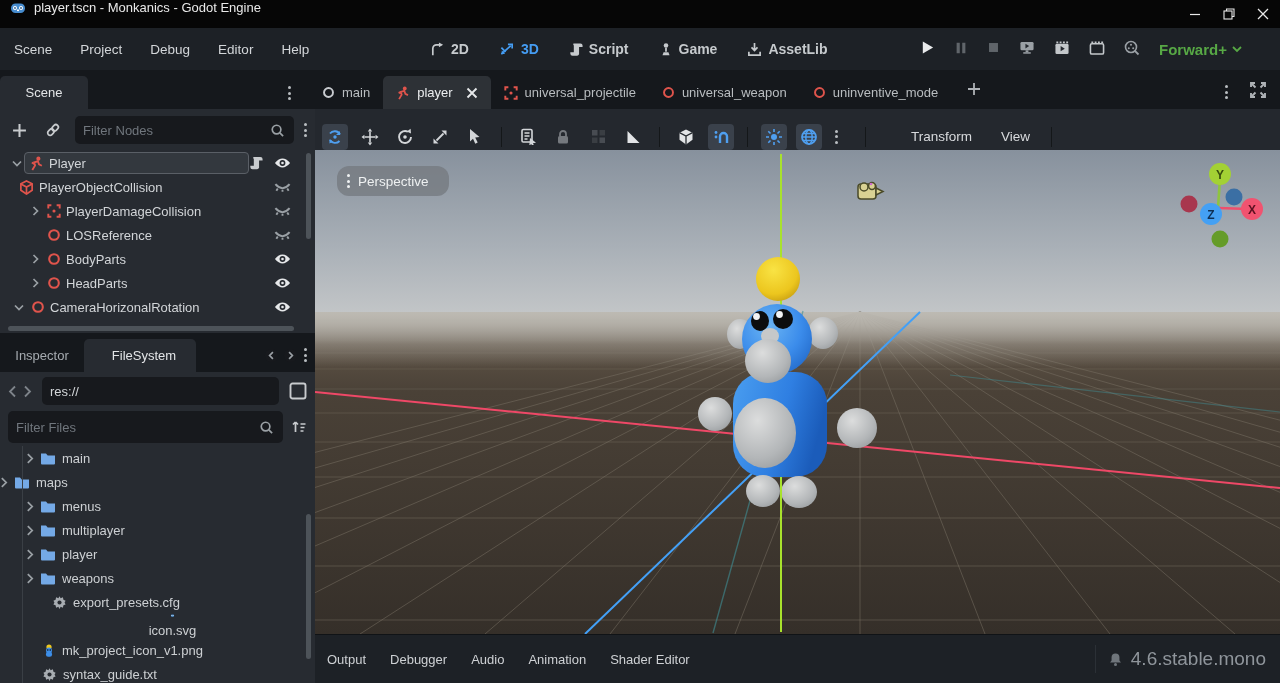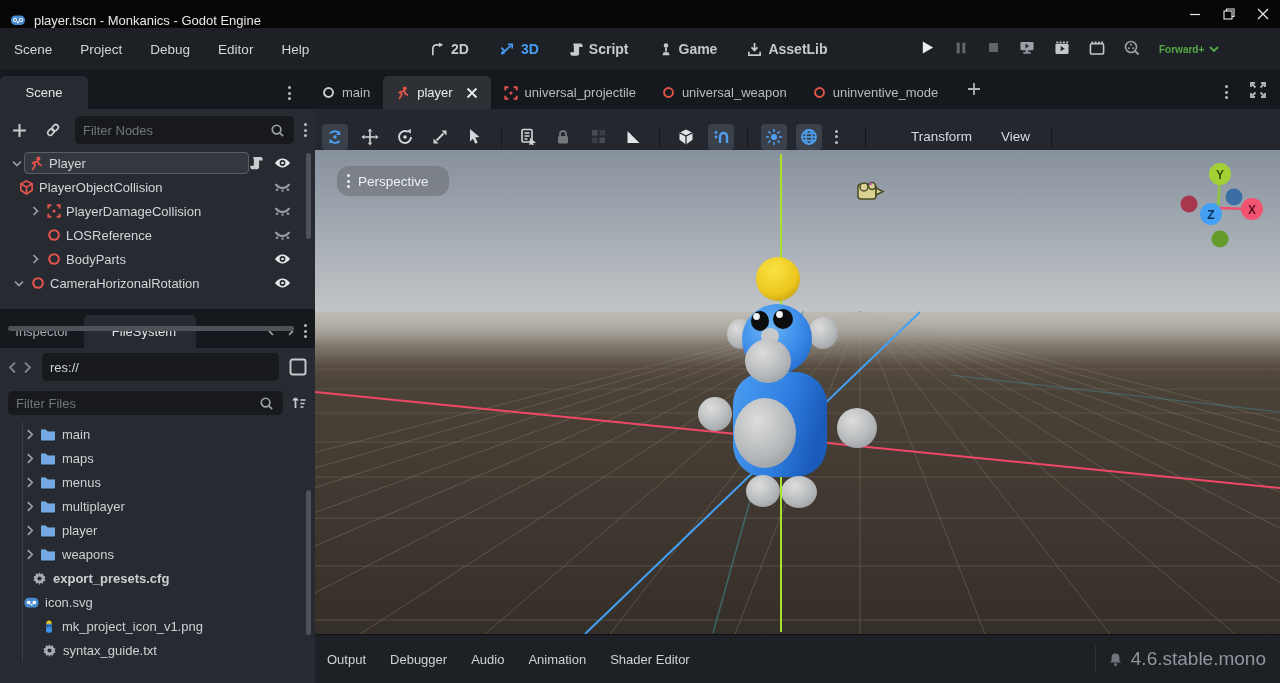--- a/index.html
+++ b/index.html
@@ -1,21 +1,21 @@
 <!DOCTYPE html>
 <html><head>
 <meta charset="utf-8">
 <style>
   html,body{margin:0;padding:0;background:#000;}
   *{box-sizing:border-box;font-family:"Liberation Sans",sans-serif;}
   .app{position:relative;width:1280px;height:683px;overflow:hidden;background:#1d2126;color:#cfd3d6;font-size:13px;}
   .abs{position:absolute;}
   .row{display:flex;align-items:center;}
   
-  .titlebar{left:0;top:0;width:1280px;height:28px;background:#060606;display:flex;align-items:flex-end;color:#e9e9e9;}
+  .titlebar{left:0;top:0;width:1280px;height:28px;background:#060606;display:flex;align-items:flex-start;color:#e9e9e9;}
   .winbtn{width:34px;height:28px;display:flex;align-items:center;justify-content:center;color:#e9e9e9;}
   
   .menubar{left:0;top:28px;width:1280px;height:42px;background:#1d2126;display:flex;align-items:center;}
   .menu-item{padding:0 14px;color:#d3d6d9;font-size:13.5px;cursor:default;}
   .ws{display:flex;align-items:center;gap:6px;color:#c6cacd;font-weight:bold;font-size:14px;}
   .ws.active{color:#459df3;}
   
   .tabstrip{left:0;top:70px;width:1280px;height:39px;background:#15181c;display:flex;align-items:flex-end;}
   .tab{height:33px;display:flex;align-items:center;gap:7px;padding:0 13px;color:#b9bdc0;background:transparent;border-radius:5px 5px 0 0;}
   .tab.active{background:#2d3136;color:#e6e8ea;}
@@ -153,21 +153,21 @@
           <rect x="1" y="4" width="14" height="11" rx="1.5" fill="none" stroke="#c3c7ca" stroke-width="1.7"></rect>
           <path d="M2 1.5h2v2H2zM5.5 1.5h2v2h-2zM9 1.5h2v2H9zM12.5 1.5h2v2h-2z" fill="#c3c7ca"></path>
         </svg></span>
     <span><svg width="16" height="16" viewBox="0 0 16 16">
           <circle cx="7" cy="7" r="5.5" fill="none" stroke="#9aa0a5" stroke-width="1.6"></circle>
           <circle cx="7" cy="4.8" r="1" fill="#9aa0a5"></circle>
           <circle cx="4.8" cy="8.2" r="1" fill="#9aa0a5"></circle>
           <circle cx="9.2" cy="8.2" r="1" fill="#9aa0a5"></circle>
           <path d="M10.5 10.5L14.5 14.5" stroke="#9aa0a5" stroke-width="1.8"></path>
         </svg></span>
-    <span style="display:flex;align-items:center;gap:5px;color:#57a845;font-weight:bold;font-size:10px;">
+    <span style="display:flex;align-items:center;gap:5px;color:#57a845;font-weight:bold;font-size:15px;">
       <span>Forward+</span>
       <svg width="10" height="7" viewBox="0 0 10 7">
           <path d="M1 1l4 4 4-4" fill="none" stroke="#57a845" stroke-width="1.8"></path>
         </svg>
     </span>
   </div>
 
   <div class="abs tabstrip">
     <div class="docktab active" style="width:88px;justify-content:center;">
       <span style="background:#272b31;">Scene</span>
@@ -348,20 +348,38 @@
         <span>BodyParts</span>
         <span style="position:absolute;right:24px;display:flex;">
             <svg width="17" height="14" viewBox="0 0 18 14">
               <path d="M1 7q8-9.5 16 0Q9 16.5 1 7z" fill="#e6e8ea"></path>
               <circle cx="9" cy="7" r="3.1" fill="#272b31"></circle>
               <circle cx="9" cy="7" r="1.4" fill="#e6e8ea"></circle>
             </svg>
           </span>
       </div>
 
+      <div class="trow" style="padding-left:28px;">
+        <span class="twisty">
+            <svg width="7" height="10" viewBox="0 0 7 10">
+              <path d="M1.5 1l4 4-4 4" fill="none" stroke="#9aa0a5" stroke-width="1.7"></path>
+            </svg>
+          </span>
+        <svg width="14" height="14" viewBox="0 0 16 16">
+            <circle cx="8" cy="8" r="5.5" fill="none" stroke="#e0544c" stroke-width="2.4"></circle>
+          </svg>
+        <span>HeadParts</span>
+        <span style="position:absolute;right:24px;display:flex;">
+            <svg width="17" height="14" viewBox="0 0 18 14">
+              <path d="M1 7q8-9.5 16 0Q9 16.5 1 7z" fill="#e6e8ea"></path>
+              <circle cx="9" cy="7" r="3.1" fill="#272b31"></circle>
+              <circle cx="9" cy="7" r="1.4" fill="#e6e8ea"></circle>
+            </svg>
+          </span>
+      </div>
 
       <div class="trow" style="padding-left:12px;">
         <span class="twisty">
             <svg width="10" height="7" viewBox="0 0 10 7">
               <path d="M1 1.5l4 4 4-4" fill="none" stroke="#9aa0a5" stroke-width="1.7"></path>
             </svg>
           </span>
         <svg width="14" height="14" viewBox="0 0 16 16">
             <circle cx="8" cy="8" r="5.5" fill="none" stroke="#e0544c" stroke-width="2.4"></circle>
           </svg>
@@ -413,21 +431,21 @@
         </svg>
       <span class="input" style="flex:1;height:28px;color:#d3d6d9;">
           <span>res://</span>
         </span>
       <svg width="18" height="18" viewBox="0 0 18 18" style="margin-left:4px;">
           <rect x="1.5" y="1.5" width="15" height="15" rx="2" fill="none" stroke="#c8cbce" stroke-width="1.9"></rect>
         </svg>
     </div>
 
     <div class="row" style="height:34px;padding:0 8px;gap:8px;">
-      <span class="input" style="flex:1;height:24px;position:relative;align-items:center;">
+      <span class="input" style="flex:1;height:32px;position:relative;align-items:center;">
         <span>Filter Files</span>
         <svg width="15" height="15" viewBox="0 0 16 16" style="position:absolute;right:9px;">
             <circle cx="7" cy="7" r="4.6" fill="none" stroke="#9aa0a5" stroke-width="1.8"></circle>
             <path d="M10.5 10.5L14 14" stroke="#9aa0a5" stroke-width="1.8"></path>
           </svg>
       </span>
       <svg width="16" height="16" viewBox="0 0 16 16">
           <path d="M4.5 13V3M4.5 3L2 5.5M4.5 3L7 5.5" fill="none" stroke="#c8cbce" stroke-width="1.7"></path>
           <path d="M9.5 5h5M9.5 8.5h4M9.5 12h3" stroke="#c8cbce" stroke-width="1.7"></path>
         </svg>
@@ -437,21 +455,21 @@
       <div class="frow" style="padding-left:26px;">
           <span class="guide"></span>
         <svg width="8" height="11" viewBox="0 0 7 10">
             <path d="M1.5 1l4 4-4 4" fill="none" stroke="#9aa0a5" stroke-width="1.6"></path>
           </svg>
         <svg width="16" height="14" viewBox="0 0 16 14">
             <path d="M1 2.5h5l1.7 2H15v8a1 1 0 0 1-1 1H2a1 1 0 0 1-1-1z" fill="#74a9e6"></path>
           </svg>
         <span>main</span>
         </div>
-      <div class="frow" style="padding-left:26px;">
+      <div class="frow" style="">
           <span class="guide"></span>
         <svg width="8" height="11" viewBox="0 0 7 10">
             <path d="M1.5 1l4 4-4 4" fill="none" stroke="#9aa0a5" stroke-width="1.6"></path>
           </svg>
         <svg width="16" height="14" viewBox="0 0 16 14">
             <path d="M1 2.5h5l1.7 2H15v8a1 1 0 0 1-1 1H2a1 1 0 0 1-1-1z" fill="#74a9e6"></path>
           </svg>
         <span>maps</span>
         </div>
       <div class="frow" style="padding-left:26px;">
@@ -487,29 +505,29 @@
       <div class="frow" style="padding-left:26px;">
           <span class="guide"></span>
         <svg width="8" height="11" viewBox="0 0 7 10">
             <path d="M1.5 1l4 4-4 4" fill="none" stroke="#9aa0a5" stroke-width="1.6"></path>
           </svg>
         <svg width="16" height="14" viewBox="0 0 16 14">
             <path d="M1 2.5h5l1.7 2H15v8a1 1 0 0 1-1 1H2a1 1 0 0 1-1-1z" fill="#74a9e6"></path>
           </svg>
         <span>weapons</span>
         </div>
-      <div class="frow" style="padding-left:32px;font-weight:bold;">
+      <div class="frow" style="padding-left:52px;">
           <span class="guide"></span>
         <svg width="15" height="15" viewBox="0 0 16 16">
             <path d="M8 1.2l1.2 2.2 2.4-.9.6 2.5 2.3 1-1.1 2 1.1 2-2.3 1-.6 2.5-2.4-.9L8 14.8l-1.2-2.2-2.4.9-.6-2.5-2.3-1 1.1-2-1.1-2 2.3-1 .6-2.5 2.4.9z" fill="#a7acb1"></path>
             <circle cx="8" cy="8" r="2.2" fill="#272b31"></circle>
           </svg>
         <span>export_presets.cfg</span>
         </div>
-      <div class="frow" style="padding-left:24px;">
+      <div class="frow" style="padding-left:30px;flex-direction:column;">
           <span class="guide"></span>
         <svg width="15" height="13" viewBox="0 0 16 14">
             <rect x="0.5" y="2" width="15" height="10.5" rx="4.5" fill="#478cce"></rect>
             <circle cx="5" cy="7" r="2" fill="#fff"></circle>
             <circle cx="11" cy="7" r="2" fill="#fff"></circle>
             <rect x="7" y="8.5" width="2" height="1.6" fill="#fff"></rect>
           </svg>
         <span>icon.svg</span>
         </div>
       <div class="frow" style="padding-left:42px;">

